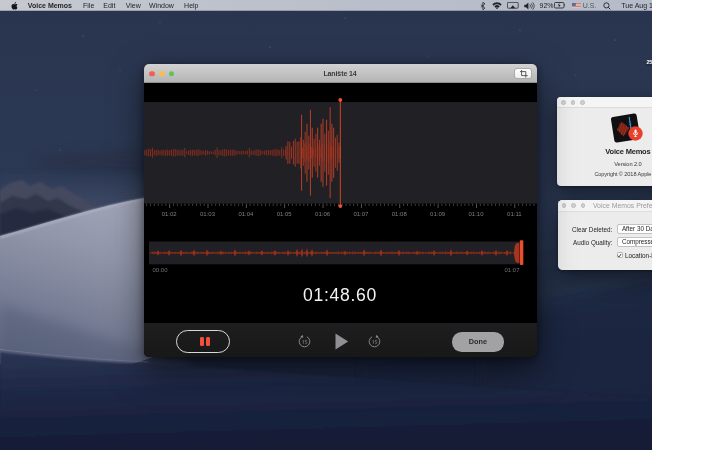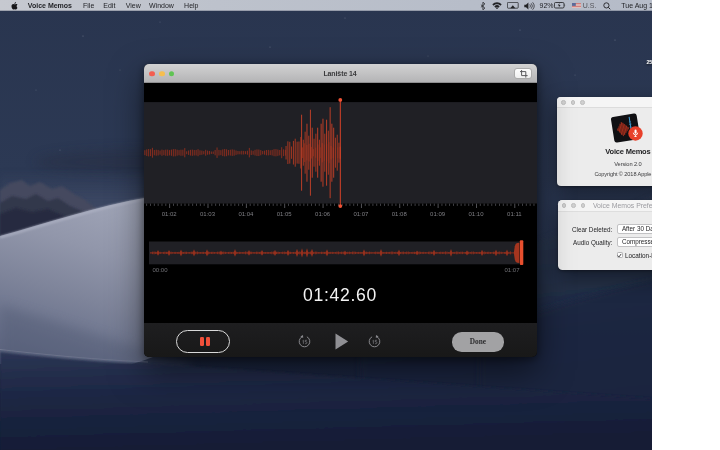--- a/index.html
+++ b/index.html
@@ -23,21 +23,21 @@
   #wavesvg{position:absolute;left:0;top:33.5px;}
   #ovsvg{position:absolute;left:5px;top:176px;}
   .smalltime{position:absolute;font-size:6px;color:#707075;top:202.5px;}
   #bigtime{position:absolute;left:0;width:393px;top:221px;text-align:center;font-size:17.6px;color:#f3f3f3;letter-spacing:0.7px;}
   #controls{position:absolute;left:0;top:259.3px;width:393px;height:33.7px;border-radius:0 0 5px 5px;
     background:linear-gradient(#1e1e20,#181818);}
   #pausepill{position:absolute;left:32.3px;top:7px;width:54.5px;height:23px;border:1.1px solid #d9d9d9;
     border-radius:12px;box-sizing:border-box;}
   .pbar{position:absolute;top:6.2px;width:3.9px;height:8.8px;background:#f1503a;border-radius:1.2px;}
   #donebtn{position:absolute;left:308.2px;top:9px;width:52.4px;height:19.4px;background:#a2a2a4;border-radius:9.7px;
-    text-align:center;line-height:19.9px;font-size:7.3px;font-weight:bold;color:#2c2c2e;letter-spacing:0;font-family:Liberation Serif, serif;}
+    text-align:center;line-height:19.9px;font-size:7.3px;font-weight:bold;color:#2c2c2e;letter-spacing:0;}
   
   #aboutwin{position:absolute;left:557px;top:97px;width:141.8px;height:89px;border-radius:4px;background:#ececec;
     box-shadow:0 8px 22px rgba(0,0,0,.45),0 1px 3px rgba(0,0,0,.35);z-index:5;}
   #aboutwin .tbar{position:absolute;left:0;top:0;right:0;height:10.3px;background:#f5f5f5;border-radius:4px 4px 0 0;
     border-bottom:0.5px solid #dcdcdc;}
   .gdot{position:absolute;width:4.6px;height:4.6px;border-radius:50%;background:#d0d0d0;border:0.4px solid #bfbfbf;box-sizing:border-box;}
   #aboutwin .t1{position:absolute;left:0;right:0;top:50px;text-align:center;font-size:7.5px;font-weight:bold;color:#1e1e20;letter-spacing:-0.2px;}
   #aboutwin .t2{position:absolute;left:0;right:0;top:63.8px;text-align:center;font-size:5.7px;color:#39393b;letter-spacing:-0.1px;}
   #aboutwin .t3{position:absolute;left:0;right:0;top:74px;text-align:center;font-size:5.6px;color:#39393b;letter-spacing:-0.1px;}
   
@@ -770,21 +770,21 @@
 <path d="M331.5,12.9 L333.0,9.8 L334.5,12.9 L333.0,16.0 Z" fill="#96301d"></path>
 <path d="M345.5,12.9 L347.0,9.6 L348.5,12.9 L347.0,16.2 Z" fill="#96301d"></path>
 <path d="M356.5,12.9 L358.0,9.5 L359.5,12.9 L358.0,16.3 Z" fill="#96301d"></path>
 <path d="M364.8,12.9 L365.8,6.2 L366.8,3.8 L368.4,3.0 L370.3,2.8 L370.3,23.0 L368.4,22.8 L366.8,22.0 L365.8,19.6 Z" fill="#a5351f"></path>
       </g>
       <rect x="370.8" y="0.2" width="3.5" height="24.9" rx="1" fill="#e84f2e"></rect>
     </svg>
     <div class="smalltime" style="left:9px;">00:00</div>
     <div class="smalltime" style="left:361px;">01:07</div>
 
-    <div id="bigtime">01:42.60</div>
+    <div id="bigtime">01:48.60</div>
 
     <div id="controls">
       <div id="pausepill">
         <div class="pbar" style="left:23.6px;"></div>
         <div class="pbar" style="left:29.0px;"></div>
       </div>
 
       <svg class="abs" style="left:154.4px;top:11.6px" width="13" height="13" viewBox="0 0 13 13">
         <path d="M4.1,1.8 A5.3,5.3 0 1 0 8.9,1.8" fill="none" stroke="#88888c" stroke-width="1"></path>
         <path d="M5.0,0 L2.4,1.6 L5.2,3.0 Z" fill="#88888c"></path>

